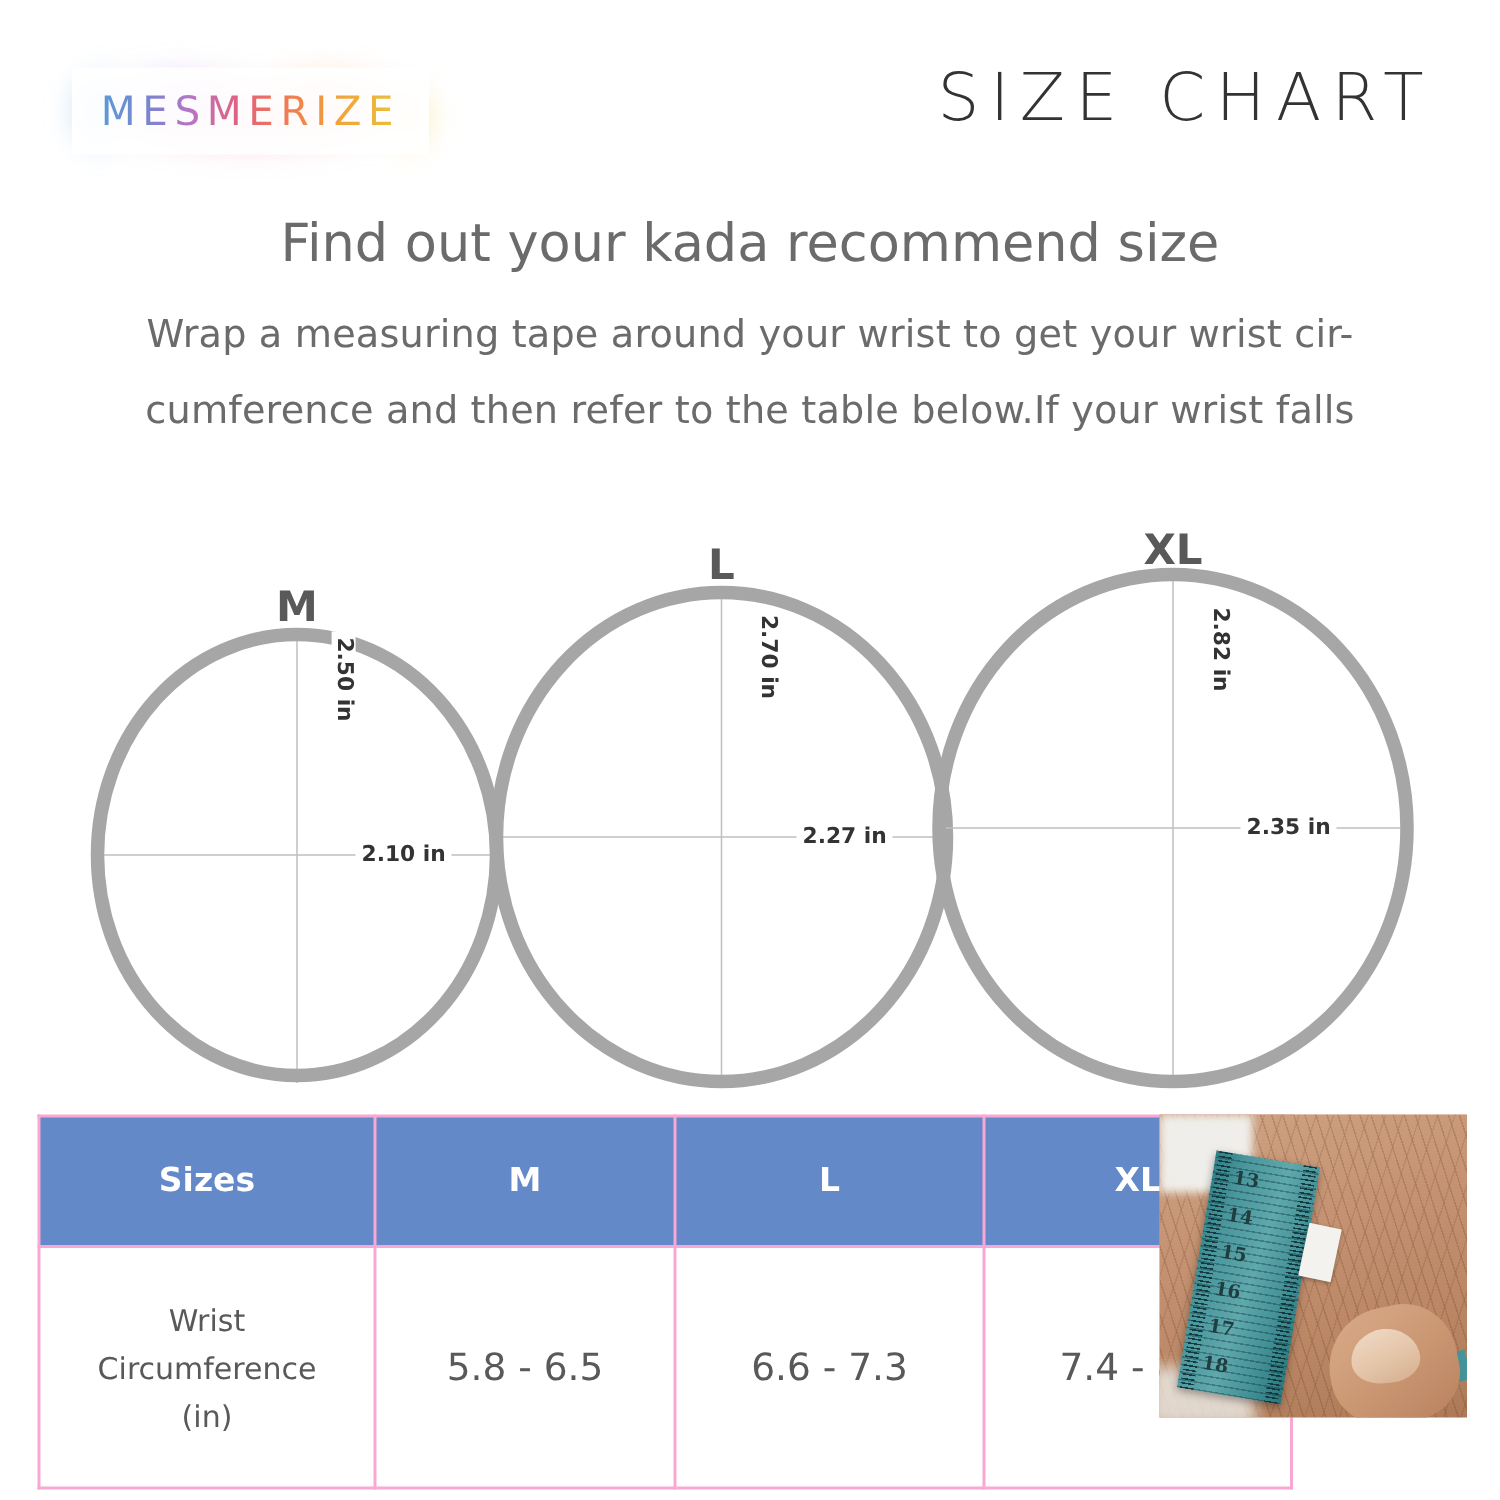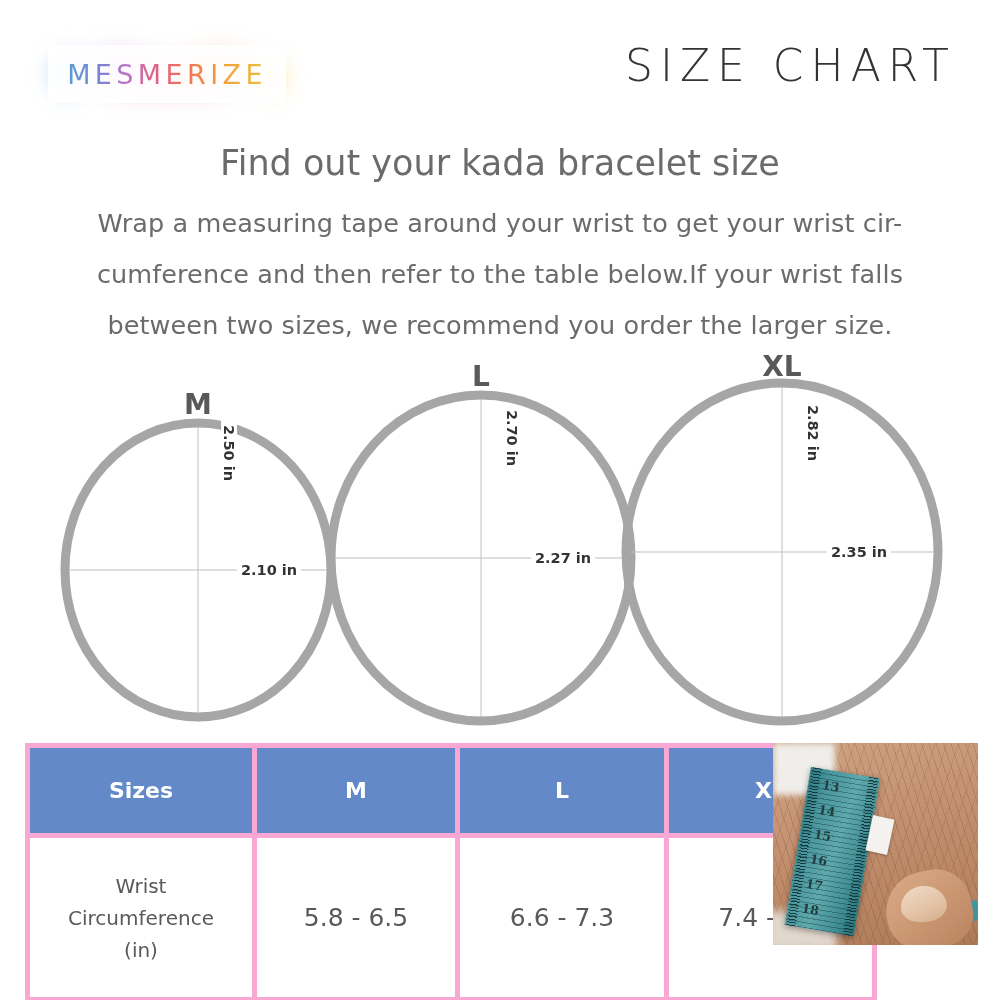--- a/index.html
+++ b/index.html
@@ -70,21 +70,21 @@
     position:absolute;font-size:14.5px;font-weight:600;color:#333;
     background:#fff;padding:0 4px;white-space:nowrap;
     transform-origin:center center;
   }
 
   
   .tbl{
     position:absolute;left:25px;top:743px;width:731px;height:197px;
     border-collapse:collapse;table-layout:fixed;
   }
-  .tbl td,.tbl th{border:5px solid #f9a8d4;text-align:center;vertical-align:middle;padding:12px;}
+  .tbl td,.tbl th{border:2px solid #f9a8d4;text-align:center;vertical-align:middle;padding:12px;}
   .tbl thead th{
     background:#6389c8;color:#ffffff;font-size:22px;font-weight:700;height:61px;
   }
   .tbl tbody td{
     background:#ffffff;color:#595959;font-size:25px;height:135px;line-height:32px;
   }
   .tbl tbody td.lbl{font-size:20px;}
   .c0{width:198px;} .c1{width:174px;} .c2{width:180px;} .c3{width:179px;}
 
   
@@ -141,26 +141,25 @@
 
   <div class="logo-wrap">
     <div class="logo-glow"></div>
     <div class="logo-box">
       <span class="logo-text">MESMERIZE</span>
     </div>
   </div>
 
   <div class="size-chart-title">SIZE CHART</div>
 
-  <div class="heading">Find out your kada bracelet size</div>
+  <div class="heading">Find out your kada recommend size</div>
 
   <div class="intro">
     <span class="ln">Wrap a measuring tape around your wrist to get your wrist cir-</span>
     <span class="ln">cumference and then refer to the table below.If your wrist falls</span>
-    <span class="ln">between two sizes, we recommend you order the larger size.</span>
   </div>
 
   <svg class="diagram" viewBox="0 0 1000 1000">
 
     <line x1="198" y1="570" x2="330" y2="570" stroke="#bfbfbf" stroke-width="1"></line>
     <line x1="66" y1="570" x2="198" y2="570" stroke="#bfbfbf" stroke-width="1"></line>
     <line x1="198" y1="424" x2="198" y2="722" stroke="#bfbfbf" stroke-width="1"></line>
     <ellipse cx="198" cy="570" rx="133" ry="147" fill="none" stroke="#a6a6a6" stroke-width="9"></ellipse>
 
     <line x1="481" y1="558" x2="631" y2="558" stroke="#bfbfbf" stroke-width="1"></line>

